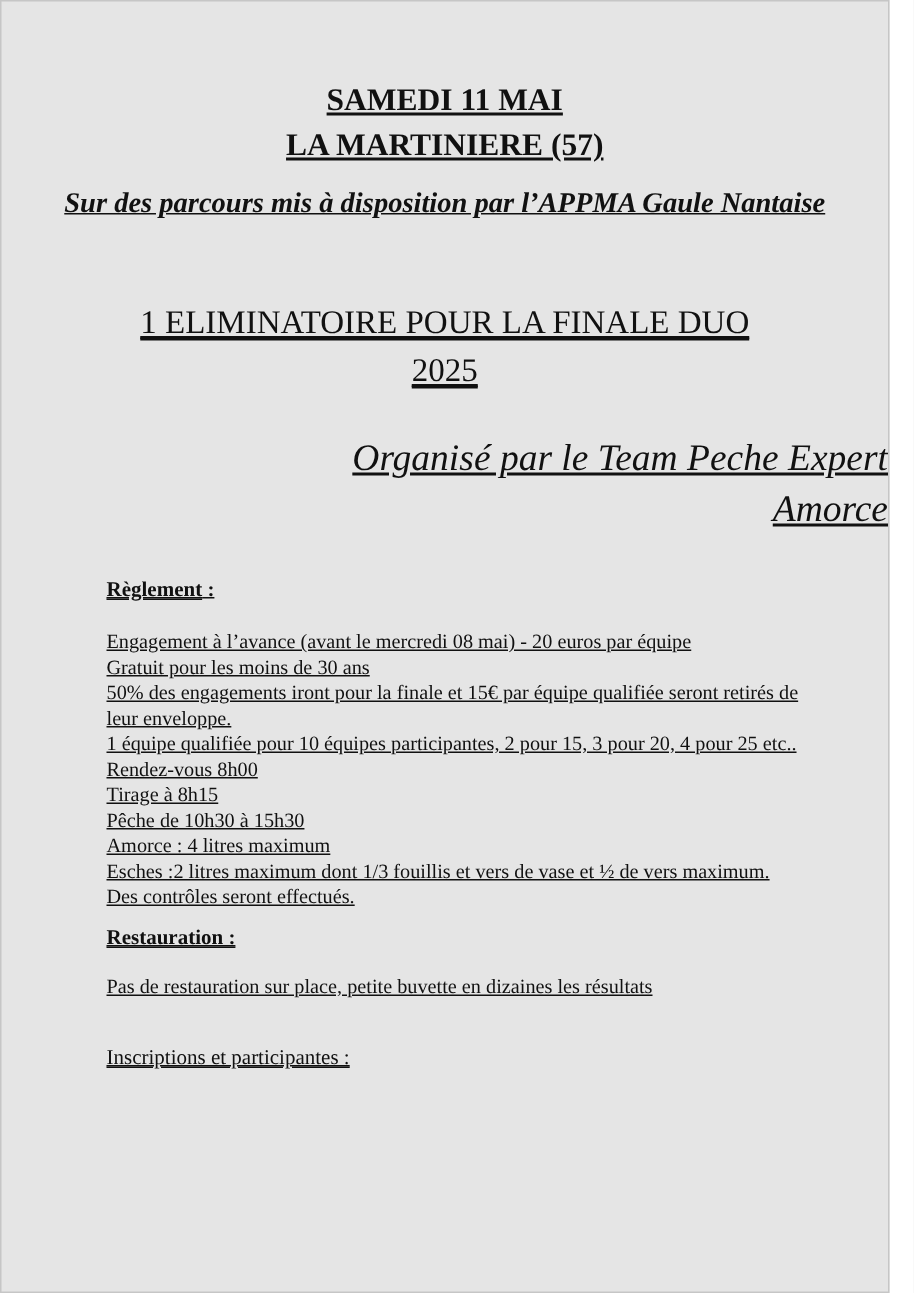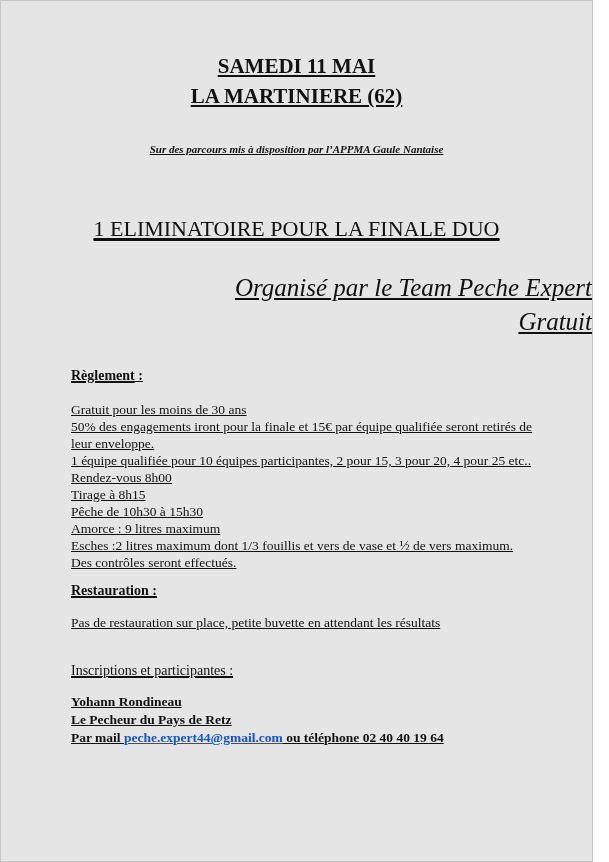--- a/index.html
+++ b/index.html
@@ -20,25 +20,25 @@
     text-decoration: underline;
   }
   .doc-header {
     margin-top: 50px;
     text-align: center;
     font-weight: bold;
     font-size: 21px;
     line-height: 30px;
   }
   .subtitle {
-    margin-top: 28px;
+    margin-top: 14px;
     text-align: center;
     font-weight: bold;
     font-style: italic;
-    font-size: 11px;
+    font-size: 19px;
     line-height: 21px;
   }
   .main-title {
     margin-top: 53px;
     text-align: center;
     font-size: 22px;
     line-height: 32px;
   }
   .main-title .u-line {
     text-decoration: underline;
@@ -87,58 +87,55 @@
     text-decoration: underline;
   }
 </style>
 </head>
 <body>
 
 <div class="page">
 
   <div class="doc-header">
     <div>SAMEDI 11 MAI</div>
-    <div>LA MARTINIERE (62)</div>
+    <div>LA MARTINIERE (57)</div>
   </div>
 
   <div class="subtitle">Sur des parcours mis à disposition par l’APPMA Gaule Nantaise</div>
 
   <div class="main-title">
     <div><span class="u-line">1 ELIMINATOIRE POUR LA FINALE DUO</span></div>
+    <div><span class="u-line">2025</span></div>
   </div>
 
   <div class="organizer">
     <div>Organisé par le Team Peche Expert</div>
-    <div>Gratuit</div>
+    <div>Amorce</div>
   </div>
 
   <div class="content">
 
     <div class="section-heading bold"><span class="u">Règlement</span><span> :</span></div>
 
     <div class="body-lines">
+      <div class="body-line">Engagement à l’avance (avant le mercredi 08 mai) - 20 euros par équipe</div>
       <div class="body-line">Gratuit pour les moins de 30 ans</div>
       <div class="body-line">50% des engagements iront pour la finale et 15€ par équipe qualifiée seront retirés de</div>
       <div class="body-line">leur enveloppe.</div>
       <div class="body-line">1 équipe qualifiée pour 10 équipes participantes, 2 pour 15, 3 pour 20, 4 pour 25 etc..</div>
       <div class="body-line">Rendez-vous 8h00</div>
       <div class="body-line">Tirage à 8h15</div>
       <div class="body-line">Pêche de 10h30 à 15h30</div>
-      <div class="body-line">Amorce : 9 litres maximum</div>
+      <div class="body-line">Amorce : 4 litres maximum</div>
       <div class="body-line">Esches :2 litres maximum dont 1/3 fouillis et vers de vase et ½ de vers maximum.</div>
       <div class="body-line">Des contrôles seront effectués.</div>
     </div>
 
     <div class="section-heading bold restauration-heading"><span class="u">Restauration :</span></div>
 
-    <div class="restauration-text">Pas de restauration sur place, petite buvette en attendant les résultats</div>
+    <div class="restauration-text">Pas de restauration sur place, petite buvette en dizaines les résultats</div>
 
     <div class="section-heading inscriptions-heading"><span class="u">Inscriptions et participantes :</span></div>
 
-    <div class="contact-block">
-      <div class="contact-line">Yohann Rondineau</div>
-      <div class="contact-line">Le Pecheur du Pays de Retz</div>
-      <div class="contact-line"><span>Par mail </span><a href="#" class="email-link" id="email-link" style="color: rgb(17, 85, 204);">peche.expert44@gmail.com</a><span> ou téléphone 02 40 40 19 64</span></div>
-    </div>
 
   </div>
 
 </div>
 
 </body></html>

